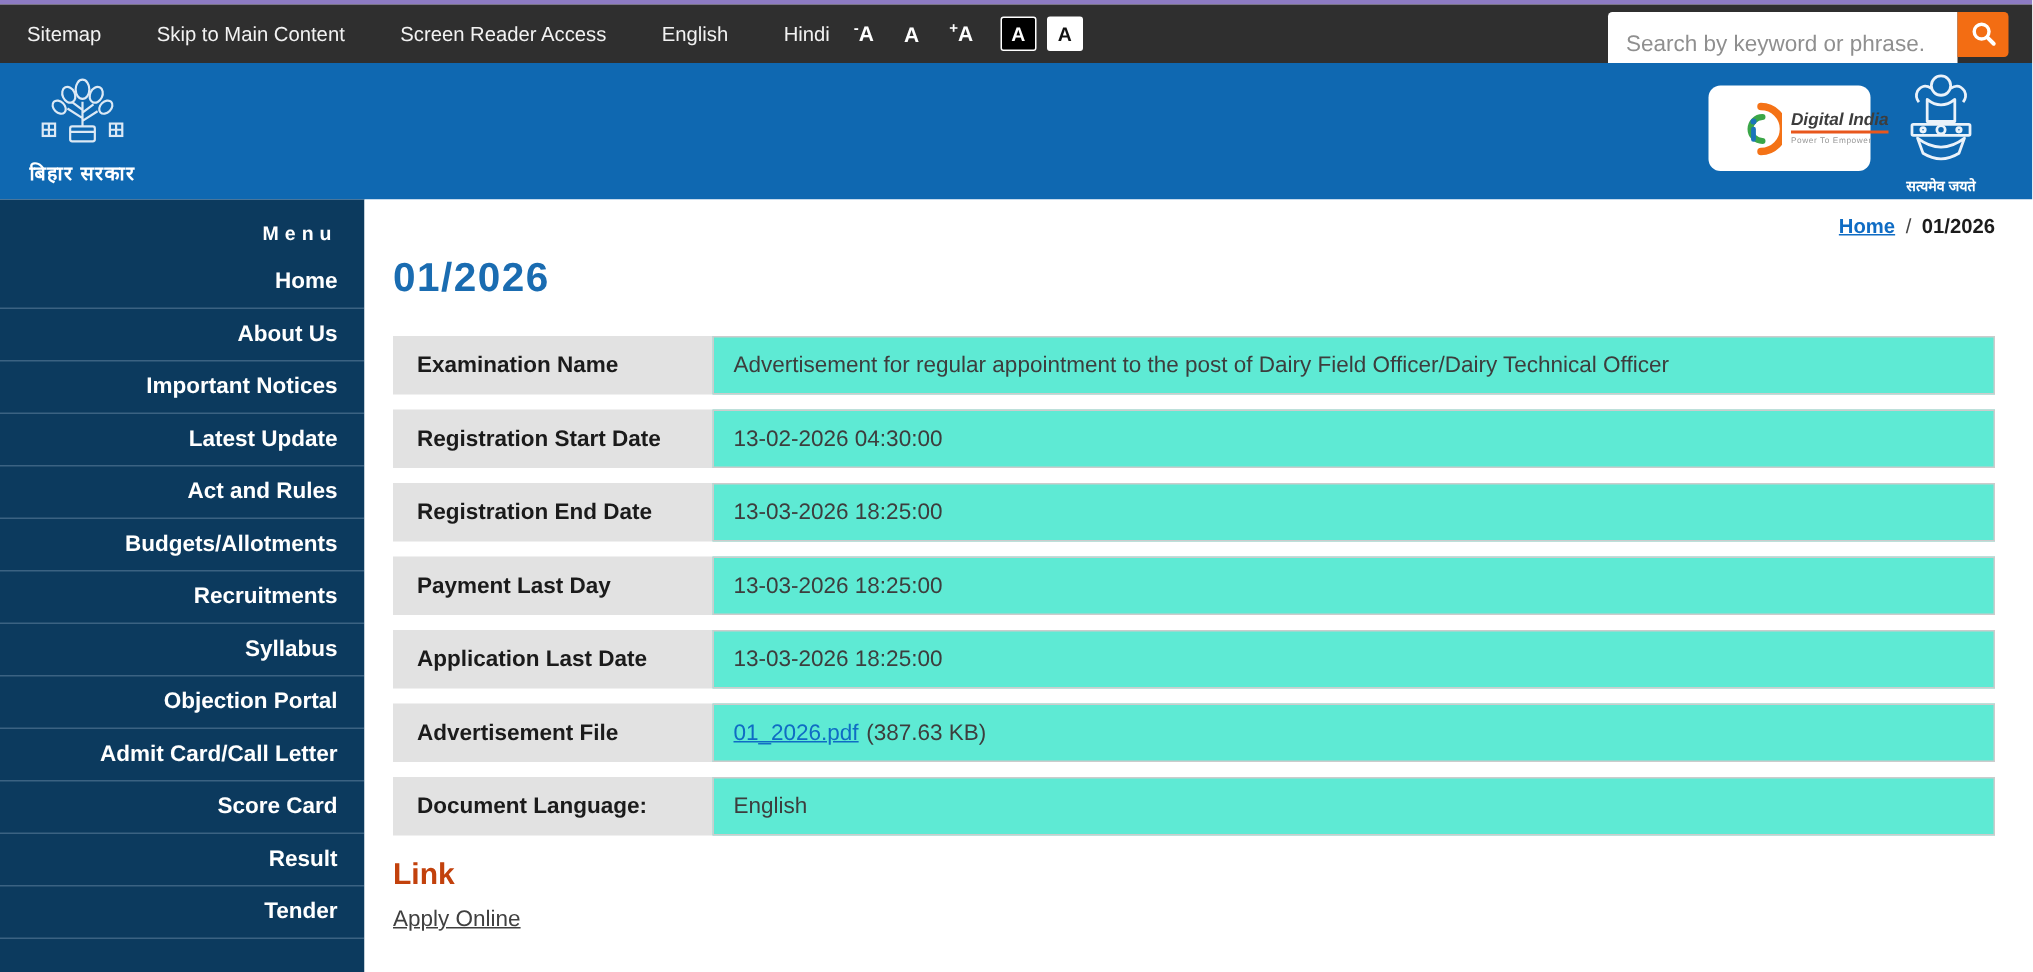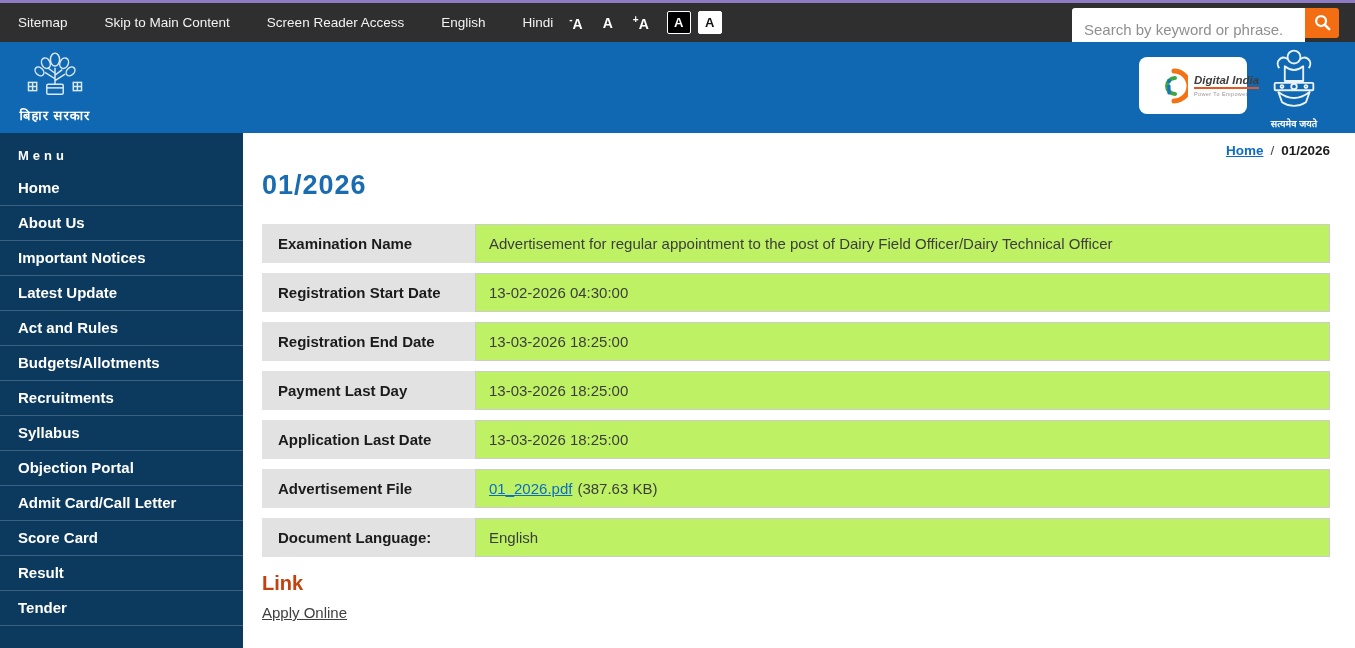--- a/index.html
+++ b/index.html
@@ -36,38 +36,38 @@
   .header-center .sub { font-family:"Liberation Serif", serif; font-size:13.5px; font-weight:700; margin-top:4px; }
   .di-box { position:absolute; right:108px; top:15px; width:108px; height:57px; background:#fff; border-radius:8px;
             display:flex; align-items:center; justify-content:center; gap:6px; cursor:pointer;padding-left:37px; }
   .di-text .di-name { font-size:11.5px; font-style:italic; font-weight:700; color:#3d3d3d;
                       border-bottom:2px solid #e8571d; padding-bottom:1px; white-space:nowrap; }
   .di-text .di-tag { font-size:5.5px; color:#979797; letter-spacing:.4px; margin-top:2px; white-space:nowrap; }
   .emblem { position:absolute; right:25px; top:4px; width:72px; text-align:center; }
   .emblem .caption { font-size:9.5px; font-weight:700; margin-top:1px; white-space:nowrap; }
 
   
-  .sidebar { position:absolute; left:0; top:133px; width:243px; height:515px; background:#0c3a5e; }
+  .sidebar { position:absolute; left:0; top:133px; width:243px; height:515px; background:#0c3a5e;text-align:right; }
   .menu-title { color:#fff; font-size:13px; font-weight:700; letter-spacing:4px; padding:15px 18px 8px 18px; }
   .menu-item { display:block; color:#fff; text-decoration:none; font-size:15px; font-weight:600;
                padding:8px 18px 9px 18px; border-bottom:1px solid rgba(130,160,185,.40); }
 
   
   .content { position:absolute; left:243px; top:133px; width:1112px; height:515px; background:#fff;
              padding:10px 25px 0 19px; }
   .breadcrumb { text-align:right; font-size:13.5px; color:#444; }
   .bc-home { color:#0f6cc4; font-weight:700; text-decoration:underline; }
   .bc-sep { margin:0 7px; color:#444; }
   .bc-current { font-weight:700; color:#1c1c1c; }
   .page-title { font-size:27px; font-weight:700; color:#1a6cb1; letter-spacing:1px; margin-top:12px; }
   .details { margin-top:23px; }
   .d-row { display:flex; height:39px; margin-bottom:10px;justify-content:center; }
   .d-label { width:213px; background:#e2e2e2; display:flex; align-items:center; padding-left:16px;
              font-weight:700; font-size:15px; color:#1b1b1b; }
-  .d-value { flex:1; border:1px solid #ccc; background:#bef264; display:flex; align-items:center;
+  .d-value { flex:1; border:1px solid #ccc; background:#5eead4; display:flex; align-items:center;
              padding-left:13px; font-size:15px; color:#3d3d3d; }
   .pdf-link { color:#0f6cc4; text-decoration:underline; margin-right:5px; }
   .link-heading { font-weight:700; font-size:20px; color:#c2410c; margin-top:15px; }
   .apply-link { display:inline-block; margin-top:9px; font-size:15px; color:#404040; text-decoration:underline; }
   svg { display:block; }
 </style>
 </head>
 <body>
 
 <div class="page">

